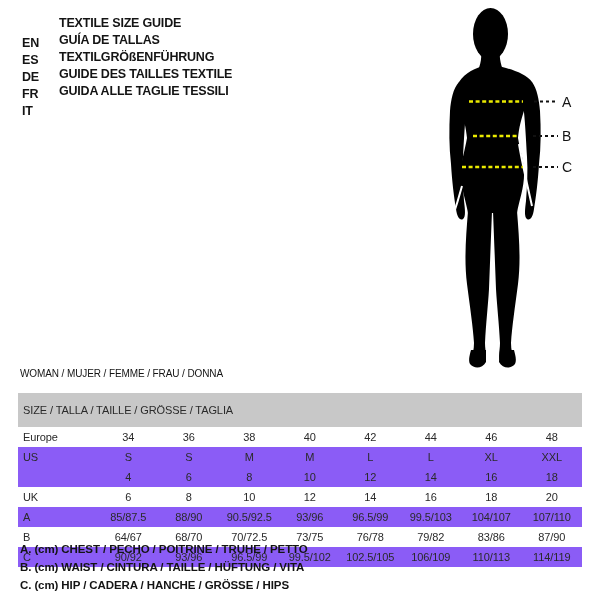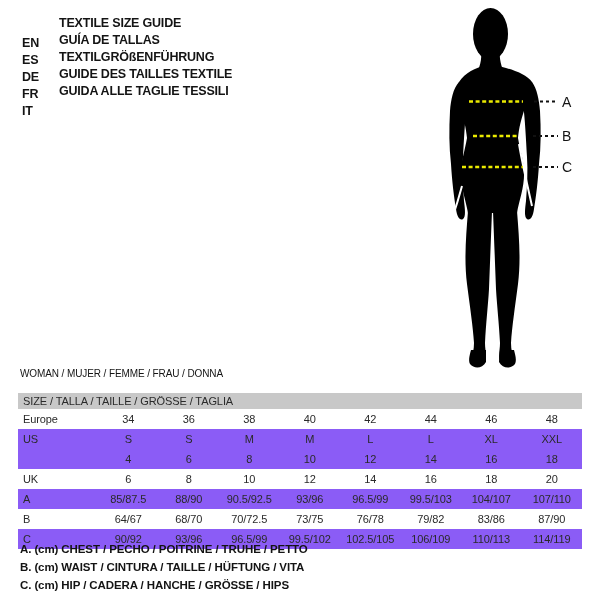--- a/index.html
+++ b/index.html
@@ -9,21 +9,21 @@
 
   .lang-block { position:absolute; left:22px; top:14px; font-weight:700; font-size:12.5px; letter-spacing:-0.2px; color:#141414; }
   .lang-row { display:flex; height:17px; align-items:center; }
   .lang-code { width:37px;margin-top:40px; }
 
   .figure-svg { position:absolute; left:400px; top:0; width:200px; height:380px; }
 
   .woman-title { position:absolute; left:20px; top:368px; font-weight:400; font-size:10px; letter-spacing:-0.1px; color:#141414; }
 
   .size-table { position:absolute; left:18px; top:393px; width:564px; font-size:11px; color:#2a2a2a; letter-spacing:-0.1px; }
-  .thead { height:16px; background:#c8c8c8; display:flex; align-items:center; padding-left:5px; }
+  .thead { height:34px; background:#c8c8c8; display:flex; align-items:center; padding-left:5px; }
   .trow { display:flex; height:20px; align-items:center; }
   .trow.shade { background:#8b5cf6; }
   .tl { width:80px; padding-left:5px; }
   .tc { flex:1; text-align:center; }
 
   .legend { position:absolute; left:20px; top:540px; font-weight:700; font-size:11.5px; letter-spacing:-0.1px; color:#141414; }
   .legend-line { height:18px; display:flex; align-items:center; }
 
   .marker-label { font-family:"Liberation Sans", sans-serif; font-size:14px; fill:#141414; }
 </style>

